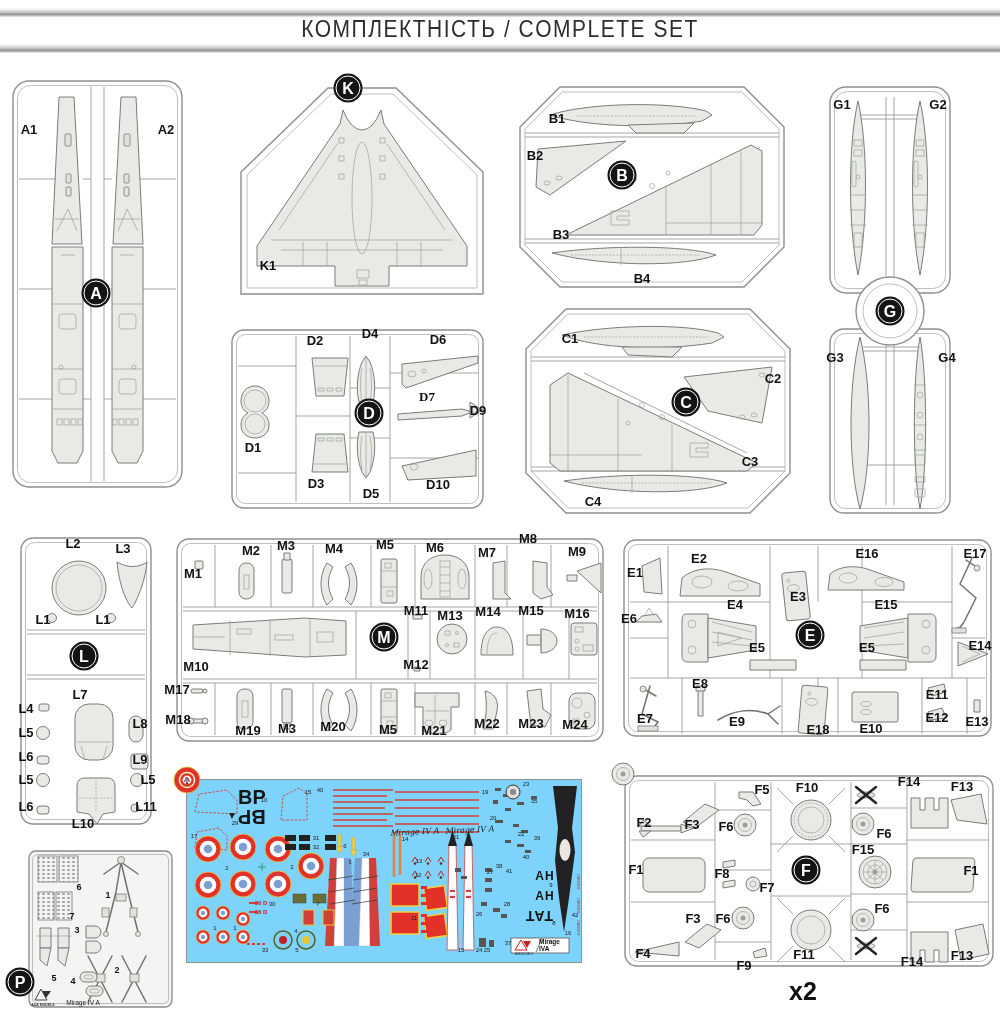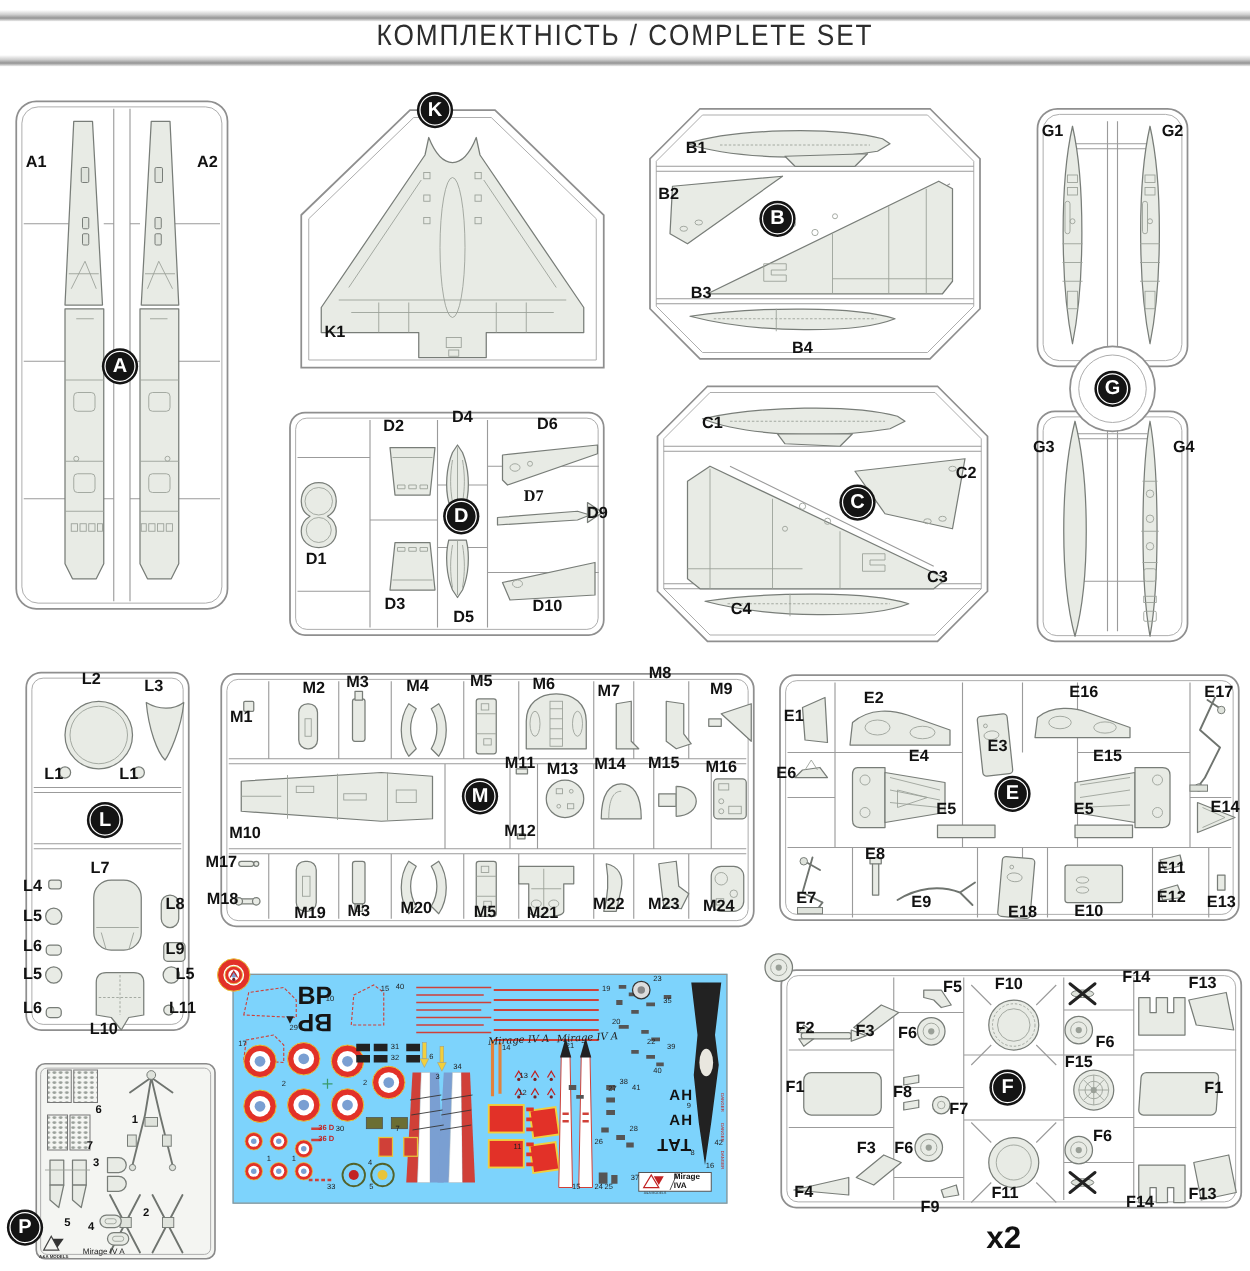--- a/index.html
+++ b/index.html
@@ -232,21 +232,21 @@
         <circle class="ln" cx="106" cy="118" r="2"></circle>
       <path class="ln" d="M168,138 h18 v5 h-12 v4 h12 v5 h-18 Z"></path>
       <path class="pt" d="M42,176 C95,168 175,168 205,178 C175,190 95,190 42,176 Z"></path>
       <path class="lnd" d="M60,178 H190"></path>
         <path class="ln" d="M110,170 V188"></path>
     </svg>
     <div class="badge" style="left:164px;top:97px">C</div>
   <span class="plbl" style="left: 48px; top: 33px;">C1</span>
       <span class="plbl" style="left: 251px; top: 73px;">C2</span>
       <span class="plbl" style="left: 228px; top: 156px;">C3</span>
-      <span class="plbl" style="left: 71px; top: 182px;">C4</span>
+      <span class="plbl" style="left: 71px; top: 196px;">C4</span>
     </div>
 
   <div class="sprue" style="left:19px;top:536px;width:134px;height:290px">
     <svg viewBox="0 0 134 290">
       <rect class="fr" x="2" y="2" width="130" height="286" rx="12"></rect>
       <rect class="fi" x="6.5" y="6.5" width="121" height="277" rx="9"></rect>
       <path class="rn" d="M8,94 H126 M8,98 H126 M8,139 H126 M8,143 H126"></path>
       <circle class="pt" cx="60" cy="52" r="27"></circle>
         <circle class="ln" cx="60" cy="52" r="23"></circle>
       <path class="pt" d="M98,26 C108,32 120,32 128,26 C126,48 116,68 113,72 C107,66 100,48 98,26 Z"></path>

